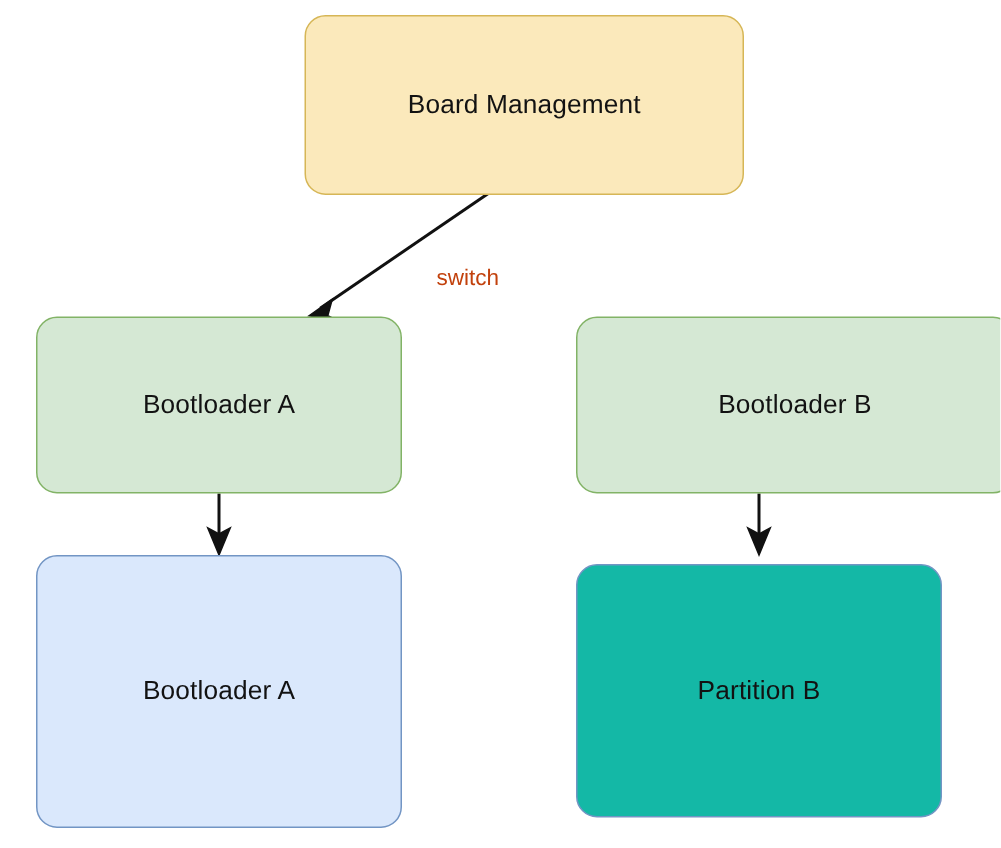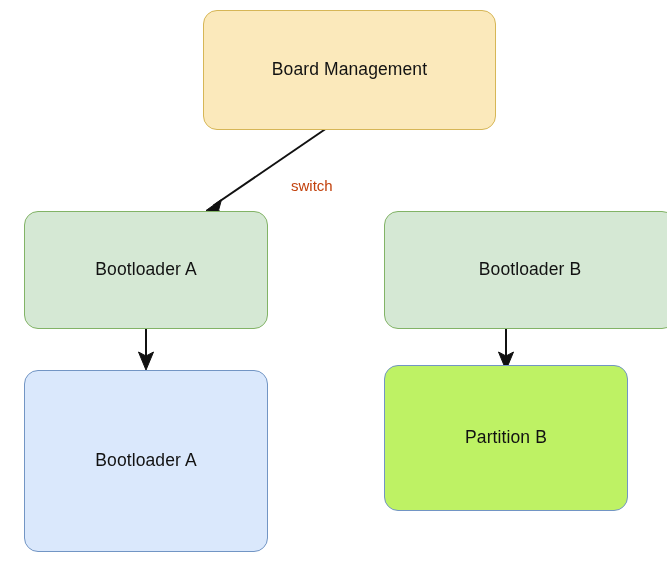--- a/index.html
+++ b/index.html
@@ -61,24 +61,24 @@
   .node-part-a {
     left: 24px;
     top: 370px;
     width: 244px;
     height: 182px;
     background: #dae8fc;
     border-color: #7295c4;
   }
   .node-part-b {
     left: 384px;
-    top: 365px;
+    top: 376px;
     width: 244px;
-    height: 146px;
-    background: #bef264;
+    height: 169px;
+    background: #14b8a6;
     border-color: #7295c4;
   }
   #edge-layer {
     position: absolute;
     left: 0;
     top: 0;
     width: 667px;
     height: 565px;
     pointer-events: none;
   }

